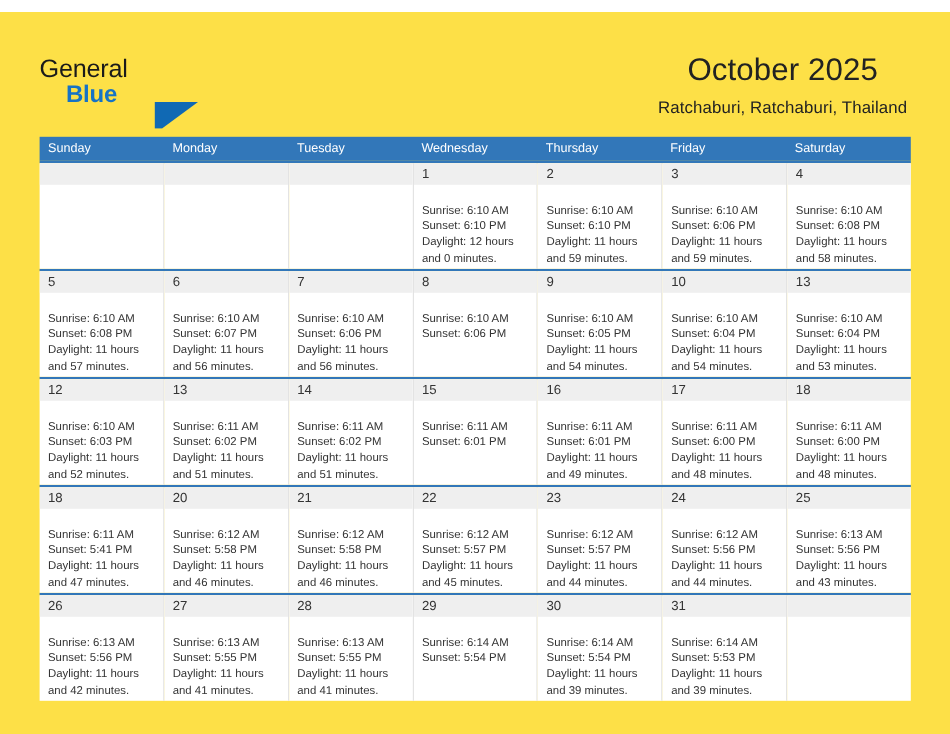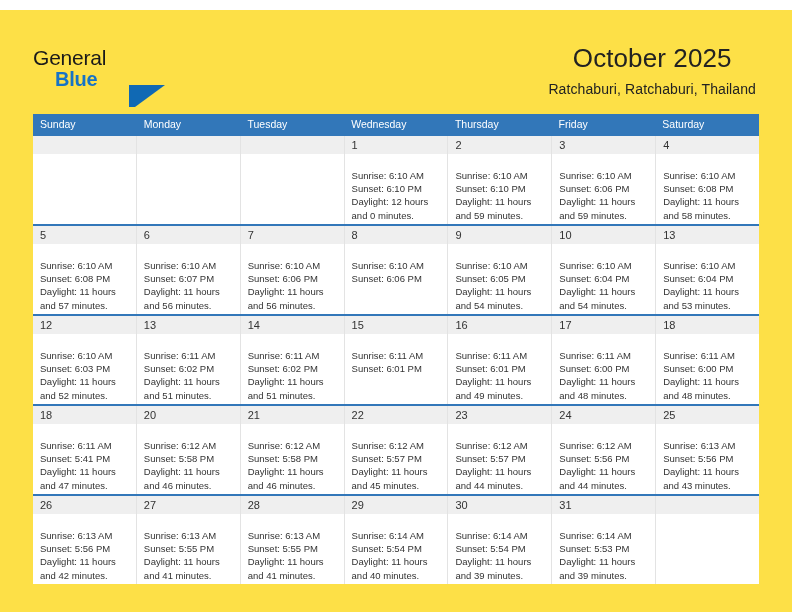--- a/index.html
+++ b/index.html
@@ -422,21 +422,20 @@
               <div>Sunrise: 6:13 AM</div>
               <div>Sunset: 5:55 PM</div>
               <div class="daylight-line">Daylight: 11 hours and 41 minutes.</div>
             </div>
           </div>
           <div class="day-cell">
             <div class="day-number">29</div>
             <div class="day-info">
               <div>Sunrise: 6:14 AM</div>
               <div>Sunset: 5:54 PM</div>
-              <div class="daylight-line">Daylight: 11 hours and 40 minutes.</div>
             </div>
           </div>
           <div class="day-cell">
             <div class="day-number">30</div>
             <div class="day-info">
               <div>Sunrise: 6:14 AM</div>
               <div>Sunset: 5:54 PM</div>
               <div class="daylight-line">Daylight: 11 hours and 39 minutes.</div>
             </div>
           </div>

